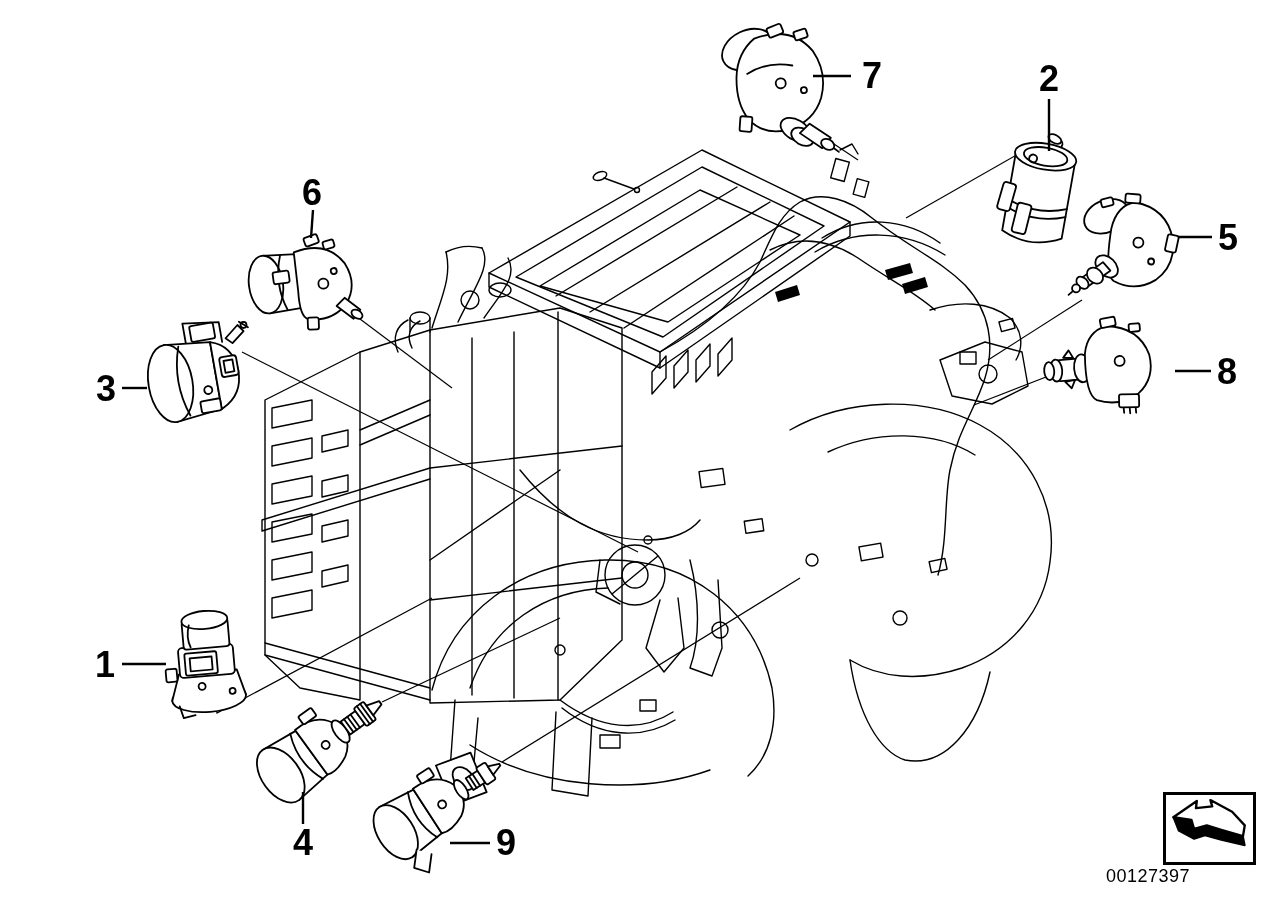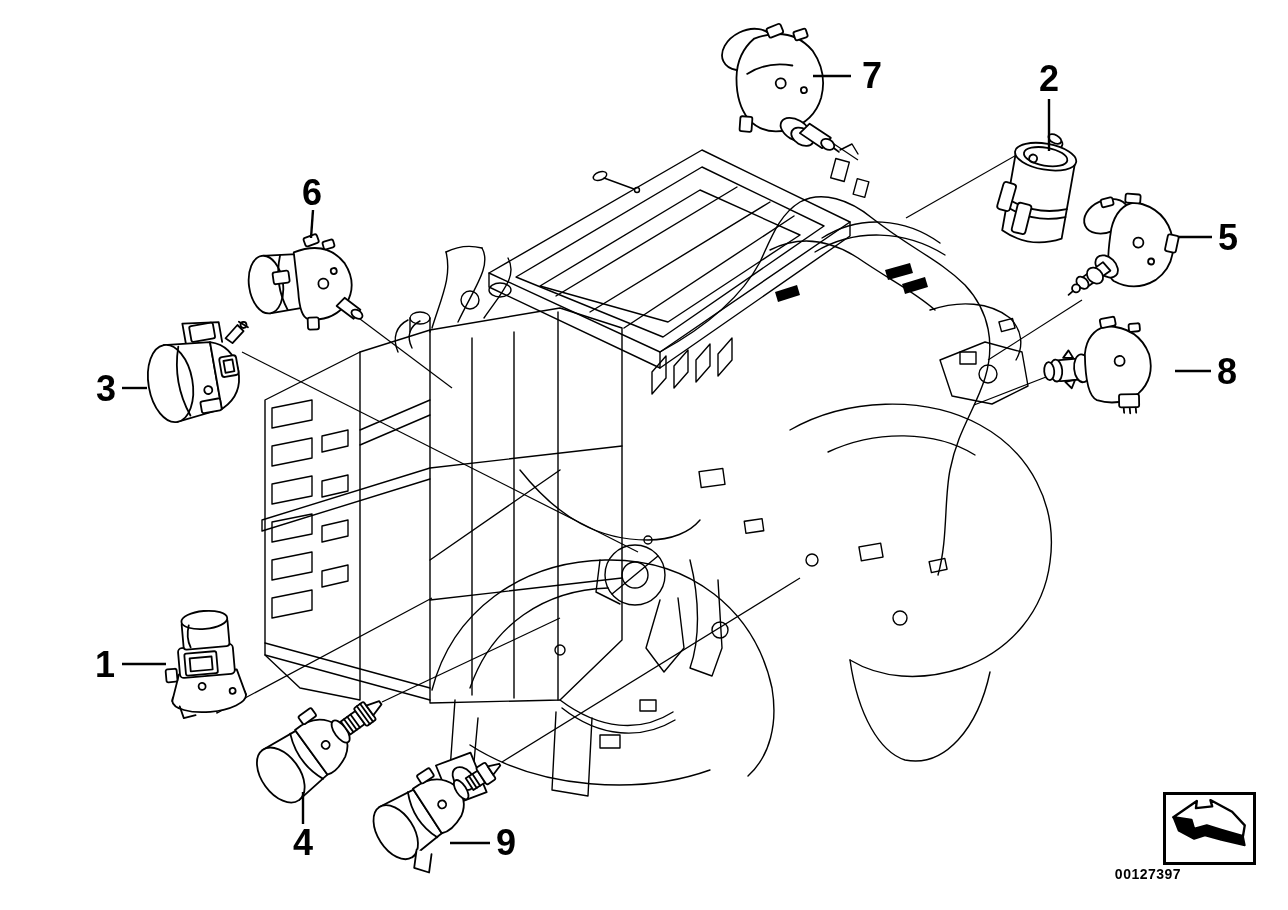--- a/index.html
+++ b/index.html
@@ -12,21 +12,21 @@
   .mot .w{fill:#fff}
   .w{fill:#fff}
   .b{fill:#000;stroke:none}
   .h{stroke:#000;stroke-width:1.2;fill:none}
   .nl{stroke:#000;stroke-width:2.4;fill:none}
   .callout{position:absolute;transform:translate(-50%,-50%);font-weight:bold;font-size:36px;
            line-height:1;letter-spacing:0;cursor:default;user-select:none}
   #logo-box{position:absolute;left:1163px;top:792px;width:93px;height:73px;border:3px solid #000;
             box-sizing:border-box;display:flex;align-items:center;justify-content:center;background:#fff}
   #doc-number{position:absolute;left:1088px;top:866px;width:120px;text-align:center;
-              font-size:14px;font-weight:700;letter-spacing:.5px}
+              font-size:18px;font-weight:400;letter-spacing:.5px}
 </style>
 </head>
 <body>
 
 <div id="stage">
 
   <svg id="art" width="1288" height="910" viewBox="0 0 1288 910" aria-hidden="true">
 
     <g class="h">
       <path d="M 822 136 L 858 160"></path>

